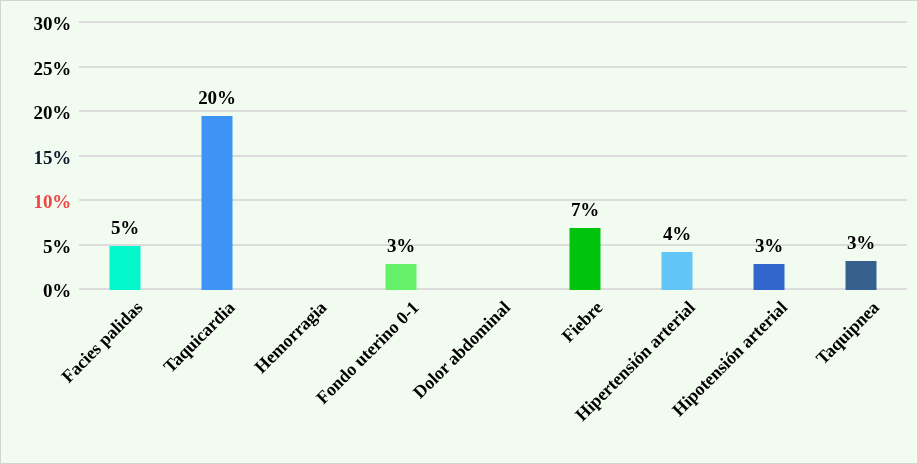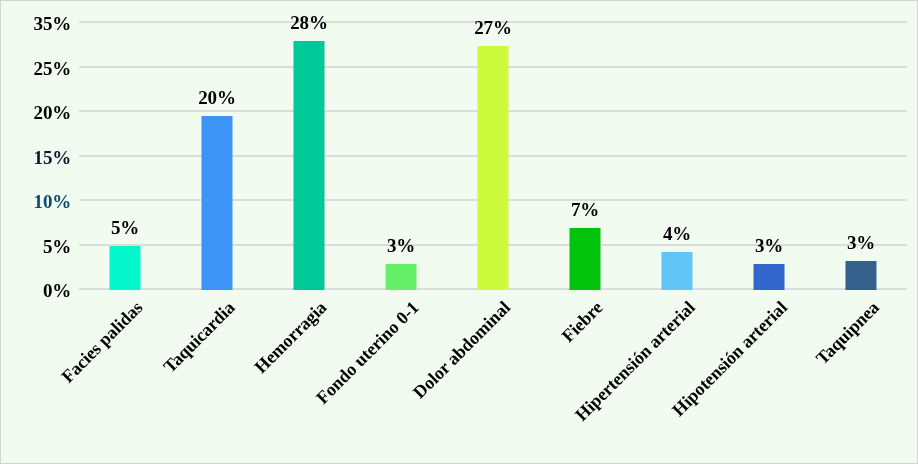--- a/index.html
+++ b/index.html
@@ -121,25 +121,25 @@
   }
 </style>
 </head>
 <body>
 
 <div id="chart-figure" style="background: rgb(242, 251, 240); border-color: rgb(212, 212, 212);">
 
   <div id="y-axis-labels">
       <div class="y-tick-label" style="top: 289px; color: rgb(0, 0, 0);">0%</div>
       <div class="y-tick-label" style="top: 244.5px; color: rgb(0, 0, 0);">5%</div>
-      <div class="y-tick-label" style="top: 200px; color: #0c4a6e;">10%</div>
+      <div class="y-tick-label" style="top: 200px; color: #ef4444;">10%</div>
       <div class="y-tick-label" style="top: 155.5px; color: #0f172a;">15%</div>
       <div class="y-tick-label" style="top: 111px; color: rgb(0, 0, 0);">20%</div>
       <div class="y-tick-label" style="top: 66.5px; color: rgb(0, 0, 0); margin-left: 25px;">25%</div>
-      <div class="y-tick-label" style="top: 22px; color: rgb(0, 0, 0);">35%</div>
+      <div class="y-tick-label" style="top: 22px; color: rgb(0, 0, 0);">30%</div>
     </div>
 
   <div id="plot-area">
       <div class="gridline" style="bottom: 0px; background: rgb(220, 220, 220);"></div>
       <div class="gridline" style="bottom: 44.5px; background: rgb(220, 220, 220);"></div>
       <div class="gridline" style="bottom: 89px; background: rgb(220, 220, 220);"></div>
       <div class="gridline" style="bottom: 133.5px; background: rgb(220, 220, 220);"></div>
       <div class="gridline" style="bottom: 178px; background: rgb(220, 220, 220);"></div>
       <div class="gridline" style="bottom: 222.5px; background: rgb(220, 220, 220);"></div>
       <div class="gridline" style="bottom: 267px; background: rgb(220, 220, 220);"></div>
@@ -147,32 +147,24 @@
 
   <div id="bars-layer">
       <div class="bar-group" style="left: 0px; width: 92px;">
         <div class="bar-rect" style="height: 44.5px; background: rgb(5, 247, 204);"></div>
         <div class="bar-value-label" style="bottom: 53.5px; color: rgb(0, 0, 0);">5%</div>
       </div>
       <div class="bar-group" style="left: 92px; width: 92px;">
         <div class="bar-rect" style="height: 174.44px; background: rgb(61, 148, 246);"></div>
         <div class="bar-value-label" style="bottom: 183.44px; color: rgb(0, 0, 0);">20%</div>
       </div>
-      <div class="bar-group" style="left: 184px; width: 92px;">
-        <div class="bar-rect" style="height: 249.2px; background: rgb(0, 200, 150);"></div>
-        <div class="bar-value-label" style="bottom: 258.2px; color: rgb(0, 0, 0);">28%</div>
-      </div>
       <div class="bar-group" style="left: 276px; width: 92px;">
         <div class="bar-rect" style="height: 25.81px; background: rgb(102, 240, 106);"></div>
         <div class="bar-value-label" style="bottom: 34.81px; color: rgb(0, 0, 0);">3%</div>
       </div>
-      <div class="bar-group" style="left: 368px; width: 92px;">
-        <div class="bar-rect" style="height: 243.86px; background: rgb(204, 250, 60);"></div>
-        <div class="bar-value-label" style="bottom: 252.86px; color: rgb(0, 0, 0);">27%</div>
-      </div>
       <div class="bar-group" style="left: 460px; width: 92px;">
         <div class="bar-rect" style="height: 62.3px; background: rgb(0, 196, 12);"></div>
         <div class="bar-value-label" style="bottom: 71.3px; color: rgb(0, 0, 0);">7%</div>
       </div>
       <div class="bar-group" style="left: 552px; width: 92px;">
         <div class="bar-rect" style="height: 38.27px; background: rgb(99, 196, 247);"></div>
         <div class="bar-value-label" style="bottom: 47.27px; color: rgb(0, 0, 0);">4%</div>
       </div>
       <div class="bar-group" style="left: 644px; width: 92px;">
         <div class="bar-rect" style="height: 25.81px; background: rgb(51, 102, 204);"></div>

